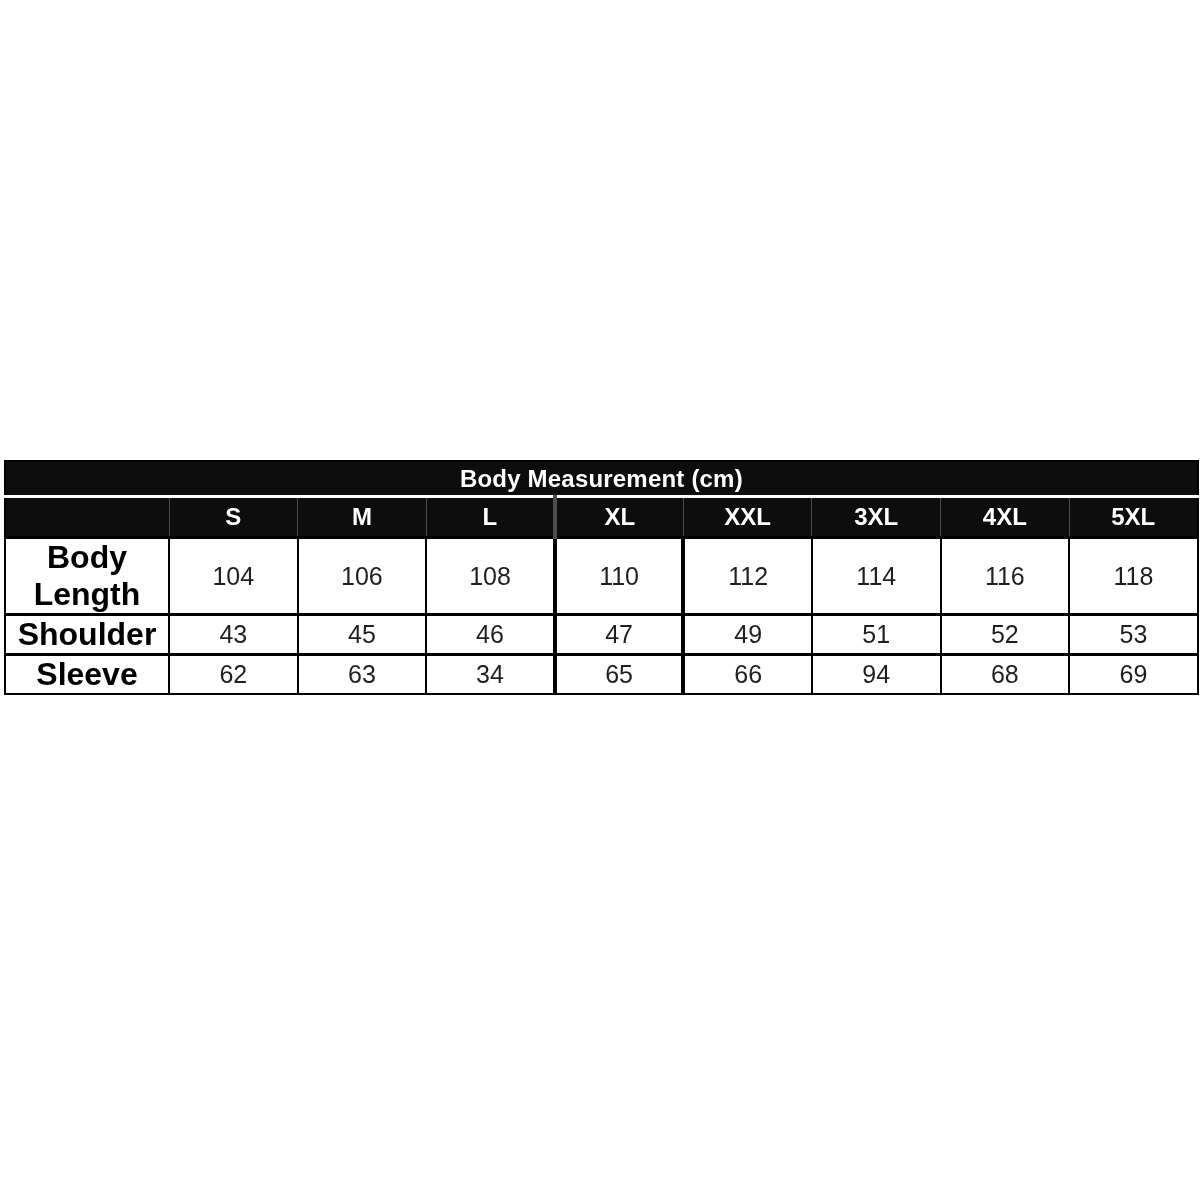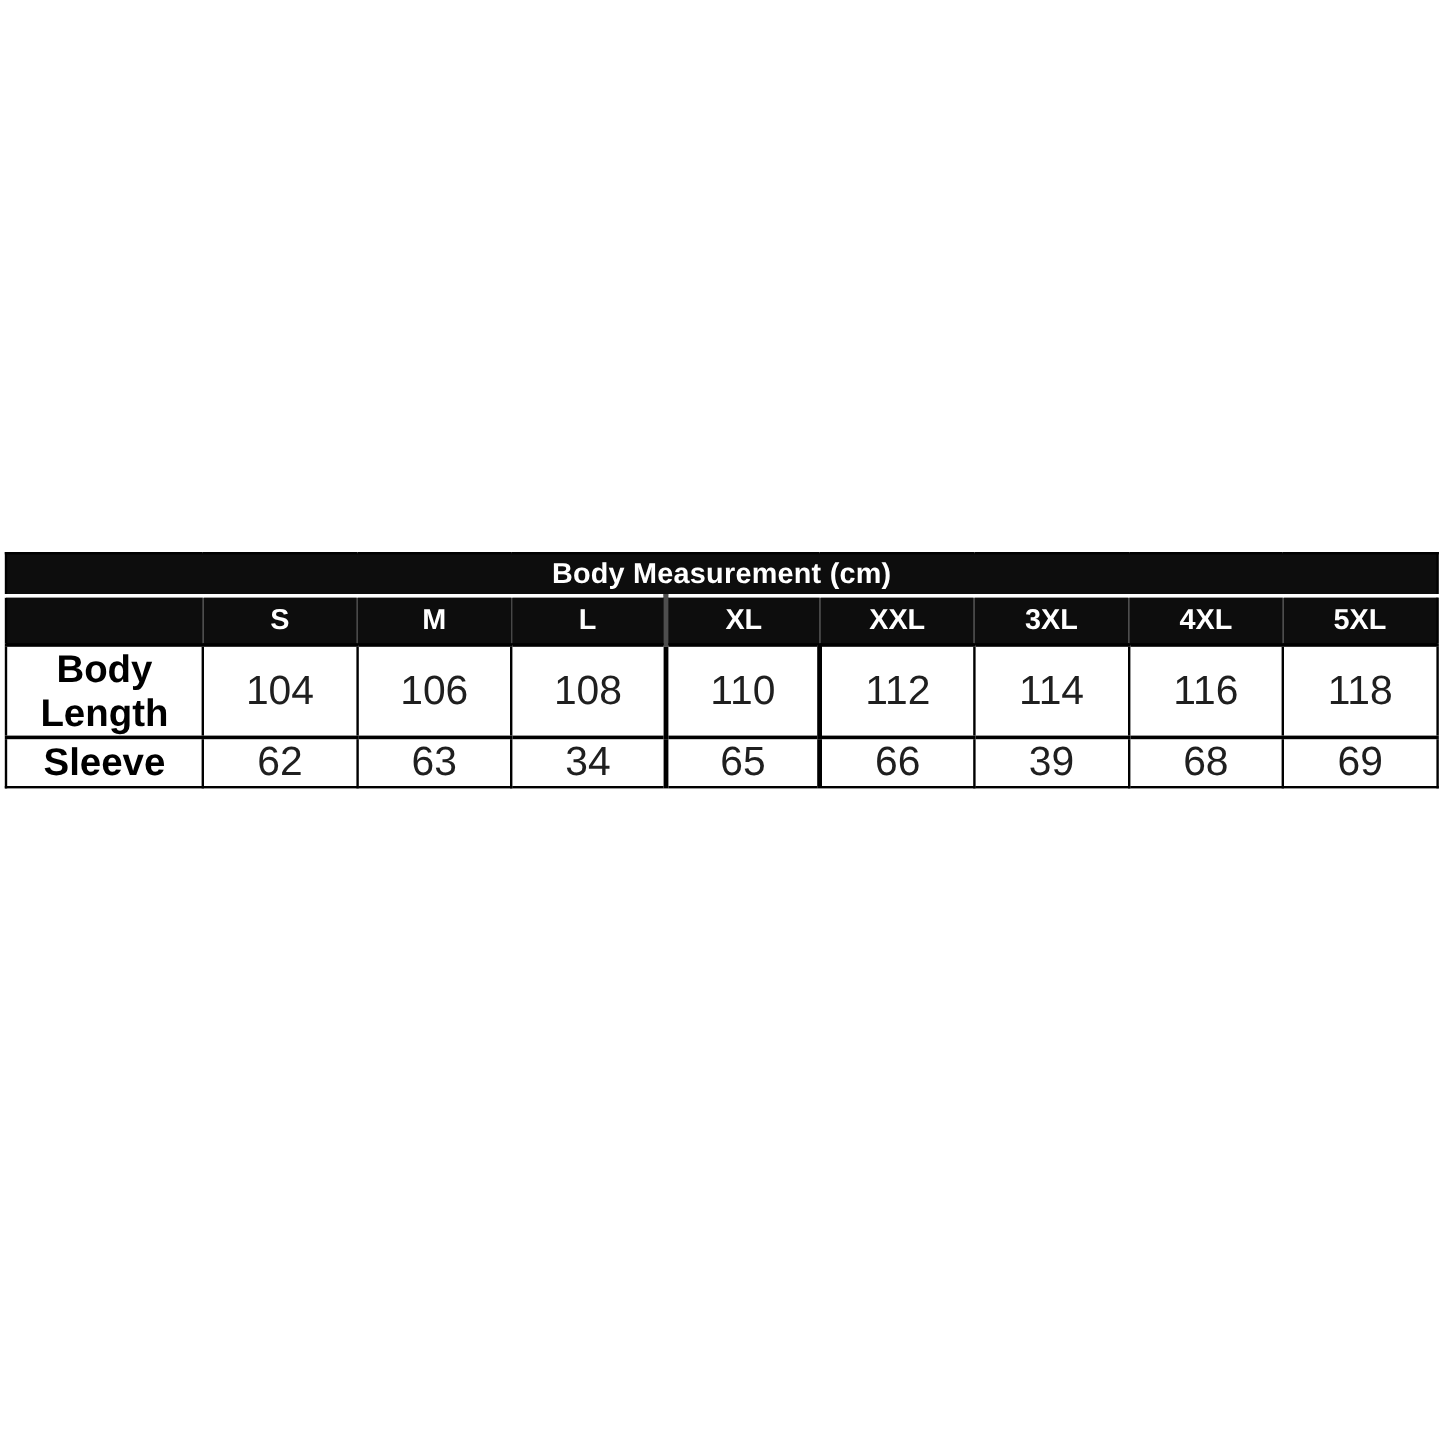--- a/index.html
+++ b/index.html
@@ -65,21 +65,21 @@
     text-align: center;
     vertical-align: middle;
     padding: 0;
   }
   tbody th.row-label {
     font-size: 32px;
     font-weight: bold;
     color: #000000;
   }
   tbody td.value-cell {
-    font-size: 34px;
+    font-size: 25px;
     font-weight: normal;
     color: var(--body-text, #1f1f1f);
   }
   
   .thick-left   { border-left-width: 4px !important; }
   .thick-right  { border-right-width: 4px !important; text-align: center; }
   col.label-col { width: 164px; }
   col.size-col  { width: 128.6px; }
 </style>
 </head>
@@ -120,25 +120,36 @@
           <td class="value-cell">104</td>
           <td class="value-cell">106</td>
           <td class="value-cell">108</td>
           <td class="value-cell thick-left thick-right">110</td>
           <td class="value-cell">112</td>
           <td class="value-cell">114</td>
           <td class="value-cell">116</td>
           <td class="value-cell">118</td>
         </tr>
         <tr>
+          <th class="row-label">Shoulder</th>
+          <td class="value-cell">43</td>
+          <td class="value-cell">45</td>
+          <td class="value-cell">46</td>
+          <td class="value-cell thick-left thick-right">47</td>
+          <td class="value-cell">49</td>
+          <td class="value-cell">51</td>
+          <td class="value-cell">52</td>
+          <td class="value-cell">53</td>
+        </tr>
+        <tr>
           <th class="row-label">Sleeve</th>
           <td class="value-cell">62</td>
           <td class="value-cell">63</td>
           <td class="value-cell">34</td>
           <td class="value-cell thick-left thick-right">65</td>
           <td class="value-cell">66</td>
-          <td class="value-cell">39</td>
+          <td class="value-cell">94</td>
           <td class="value-cell">68</td>
           <td class="value-cell">69</td>
         </tr>
       </tbody>
   </table>
 </div>
 
 </body></html>

